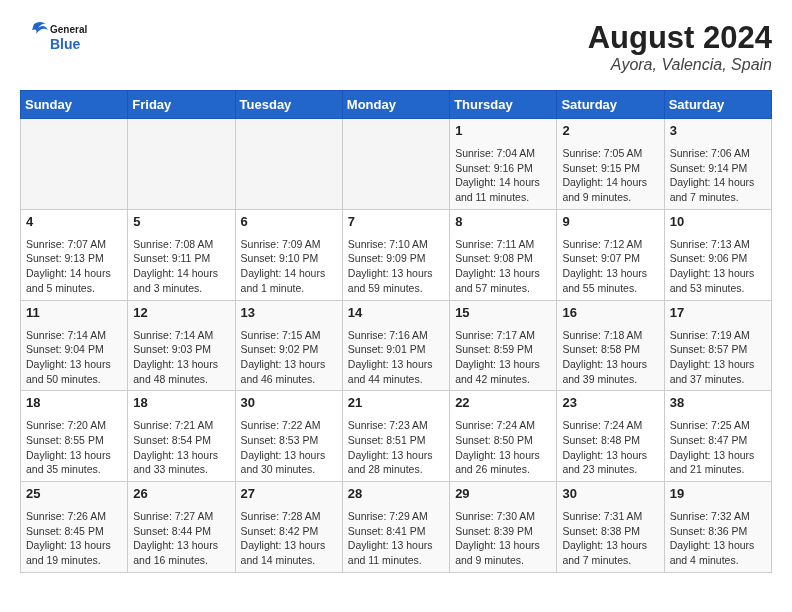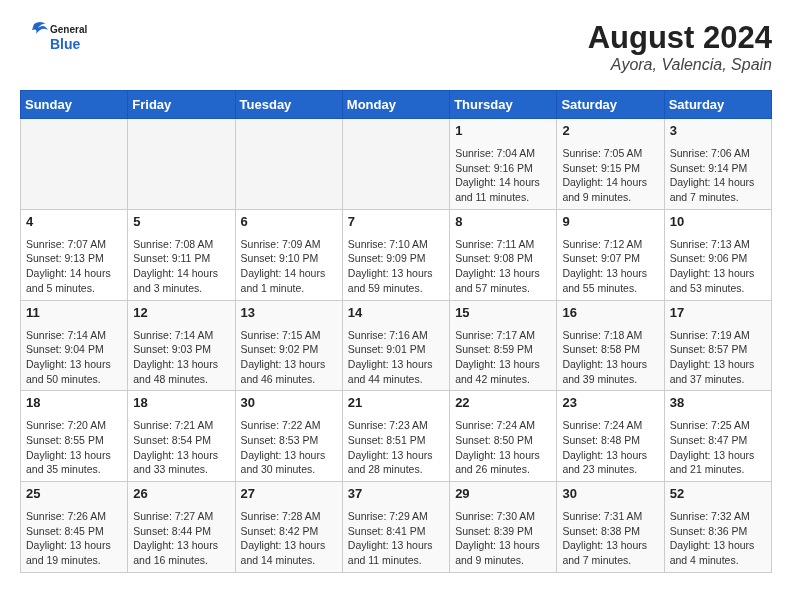--- a/index.html
+++ b/index.html
@@ -227,30 +227,30 @@
         </td>
         <td>
           <span class="day-number">26</span>
           <div class="day-info">Sunrise: 7:27 AM<br>Sunset: 8:44 PM<br>Daylight: 13 hours<br>and 16 minutes.</div>
         </td>
         <td>
           <span class="day-number">27</span>
           <div class="day-info">Sunrise: 7:28 AM<br>Sunset: 8:42 PM<br>Daylight: 13 hours<br>and 14 minutes.</div>
         </td>
         <td>
-          <span class="day-number">37</span>
+          <span class="day-number">28</span>
           <div class="day-info">Sunrise: 7:29 AM<br>Sunset: 8:41 PM<br>Daylight: 13 hours<br>and 11 minutes.</div>
         </td>
         <td>
           <span class="day-number">29</span>
           <div class="day-info">Sunrise: 7:30 AM<br>Sunset: 8:39 PM<br>Daylight: 13 hours<br>and 9 minutes.</div>
         </td>
         <td>
           <span class="day-number">30</span>
           <div class="day-info">Sunrise: 7:31 AM<br>Sunset: 8:38 PM<br>Daylight: 13 hours<br>and 7 minutes.</div>
         </td>
         <td>
-          <span class="day-number">52</span>
+          <span class="day-number">19</span>
           <div class="day-info">Sunrise: 7:32 AM<br>Sunset: 8:36 PM<br>Daylight: 13 hours<br>and 4 minutes.</div>
         </td>
       </tr>
     </tbody>
 </table>
 
 </body></html>

